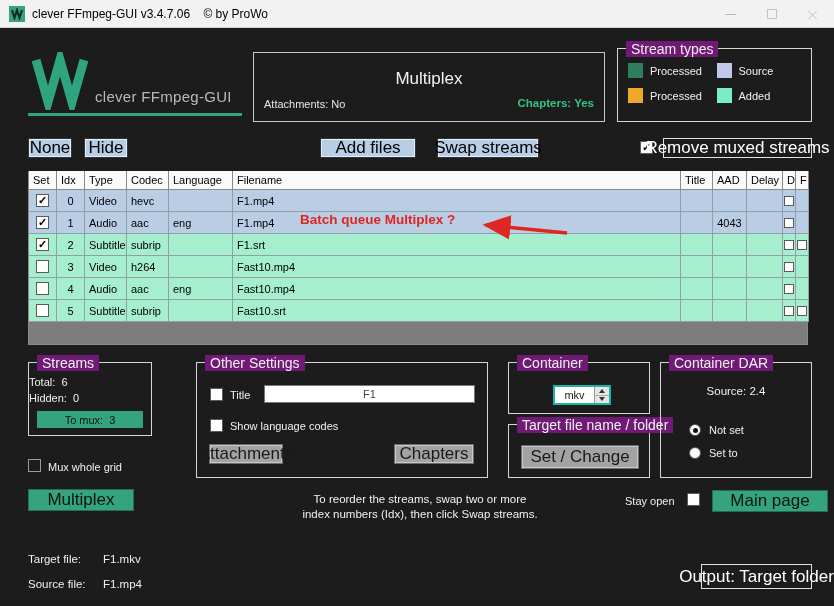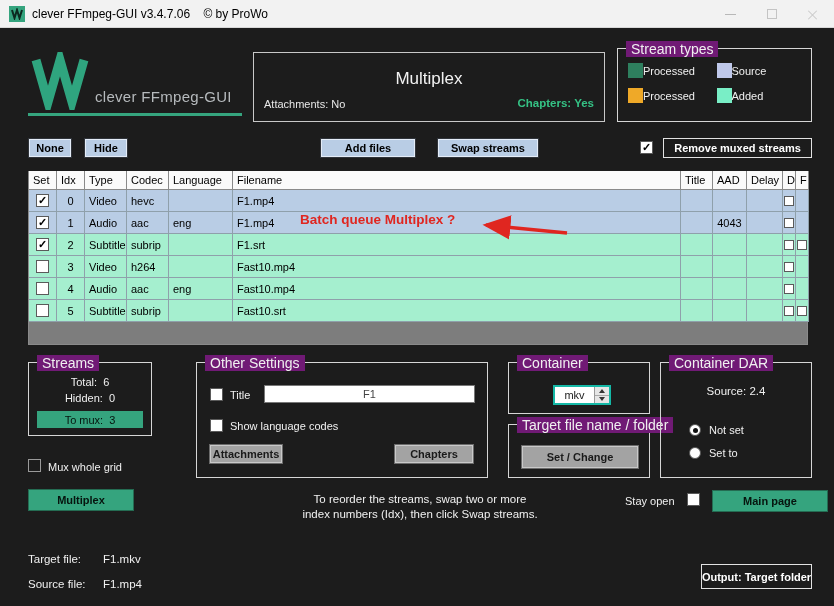--- a/index.html
+++ b/index.html
@@ -27,26 +27,26 @@
   .info-box { position:absolute; left:253px; top:52px; width:352px; height:70px; border:1px solid #c8c8c8; }
   .info-title { position:absolute; left:0; right:0; top:16px; text-align:center; font-size:17px; color:#f2f2f2; }
   .info-attachments { position:absolute; left:10px; top:45px; font-size:11px; color:#e8e8e8; }
   .info-chapters { position:absolute; right:10px; top:44px; font-size:11.5px; font-weight:bold; color:#35c285; }
 
   .groupbox { position:absolute; border:1px solid #d6d6d6; }
   .gb-label { position:absolute; top:-8px; left:8px; background:#701a75; padding:0 5px; font-size:14px; color:#f0f0f0; white-space:nowrap; }
 
   #stream-types { left:617px; top:48px; width:195px; height:74px; }
   .legend-grid { position:absolute; left:10px; top:14px; right:6px; display:grid; grid-template-columns:1fr 1fr; grid-row-gap:10px; }
-  .legend-item { display:flex; align-items:center; }
+  .legend-item { display:flex; align-items:center; gap:7px; }
   .legend-swatch { width:15px; height:15px; display:inline-block; }
   .legend-label { font-size:11px; color:#f0f0f0; }
 
   
-  .btn { position:absolute; display:flex; align-items:center; justify-content:center; font-size:11px; cursor:default; white-space:nowrap;font-weight:bold; }
+  .btn { position:absolute; display:flex; align-items:center; justify-content:center; font-size:17px; cursor:default; white-space:nowrap; }
   .btn-steel { background:#b9cde5; border:1px solid #30343a; box-shadow:inset 0 0 0 1px #e4ecf7; color:#000; }
   .btn-dark { background:#1c1c1c; border:1px solid #e2e2e2; color:#fff; }
   .btn-teal { background:var(--accent); border:1px solid #246c52; color:#06140e; }
   .btn-gray { background:#a3a3a3; border:1px solid #6b6b6b; box-shadow:inset 0 0 0 1px #c9c9c9; color:#1a1a1a; }
 
   
   .cb { width:13px; height:13px; background:#fff; border:1px solid #5a5a5a; display:inline-flex; align-items:center; justify-content:center; font-size:11px; line-height:1; font-weight:bold; color:#000; }
   .cb-small { width:10px; height:10px; font-size:8px; }
   .cb-dark { background:#1c1c1c; border:1px solid #9a9a9a; }
   .cb-abs { position:absolute; }
@@ -63,21 +63,21 @@
   .trow { display:grid; grid-template-columns:var(--grid-cols); height:22px; }
   .td { border-right:1px solid #8fa0ab; border-bottom:1px solid #8fa0ab; font-size:11px; color:#000; display:flex; align-items:center; padding-left:4px; overflow:hidden; white-space:nowrap; }
   .tc { justify-content:center; padding-left:0; }
   .tfill { height:23px; background:#7d7d7d; border-right:1px solid #8a8a8a; border-bottom:1px solid #8a8a8a; }
 
   .annotation-text { position:absolute; left:300px; top:212px; font-size:13.5px; font-weight:bold; color:var(--annotation); }
   .overlay-svg { position:absolute; left:0; top:0; width:834px; height:606px; pointer-events:none; color:var(--annotation); }
 
   
   #streams-box { left:28px; top:362px; width:124px; height:74px; }
-  .streams-line { position:absolute; left:0; right:0; text-align:center; font-size:11px; color:#f0f0f0; white-space:pre; }
+  .streams-line { position:absolute; left:0; right:0; font-size:11px; color:#f0f0f0; white-space:pre; }
   .to-mux-strip { position:absolute; left:8px; right:8px; top:48px; height:17px; background:var(--accent); color:#06140e; font-size:11px; display:flex; align-items:center; justify-content:center; white-space:pre; }
 
   .chk-label { position:absolute; font-size:11px; color:#f0f0f0; white-space:nowrap; }
 
   #other-settings { left:196px; top:362px; width:292px; height:116px; }
   .title-input { position:absolute; left:67px; top:22px; width:211px; height:18px; background:#fff; border:1px solid #777; text-align:center; font-size:11px; color:#444; font-family:"Liberation Sans", sans-serif; }
 
   #container-box { left:508px; top:362px; width:142px; height:52px; }
   .spinner { position:absolute; left:44px; top:22px; width:58px; height:20px; background:#fff; border:2px solid #14b8a6; display:flex; }
   .spin-value { flex:1; font-size:11px; color:#222; display:flex; align-items:center; justify-content:center; }

